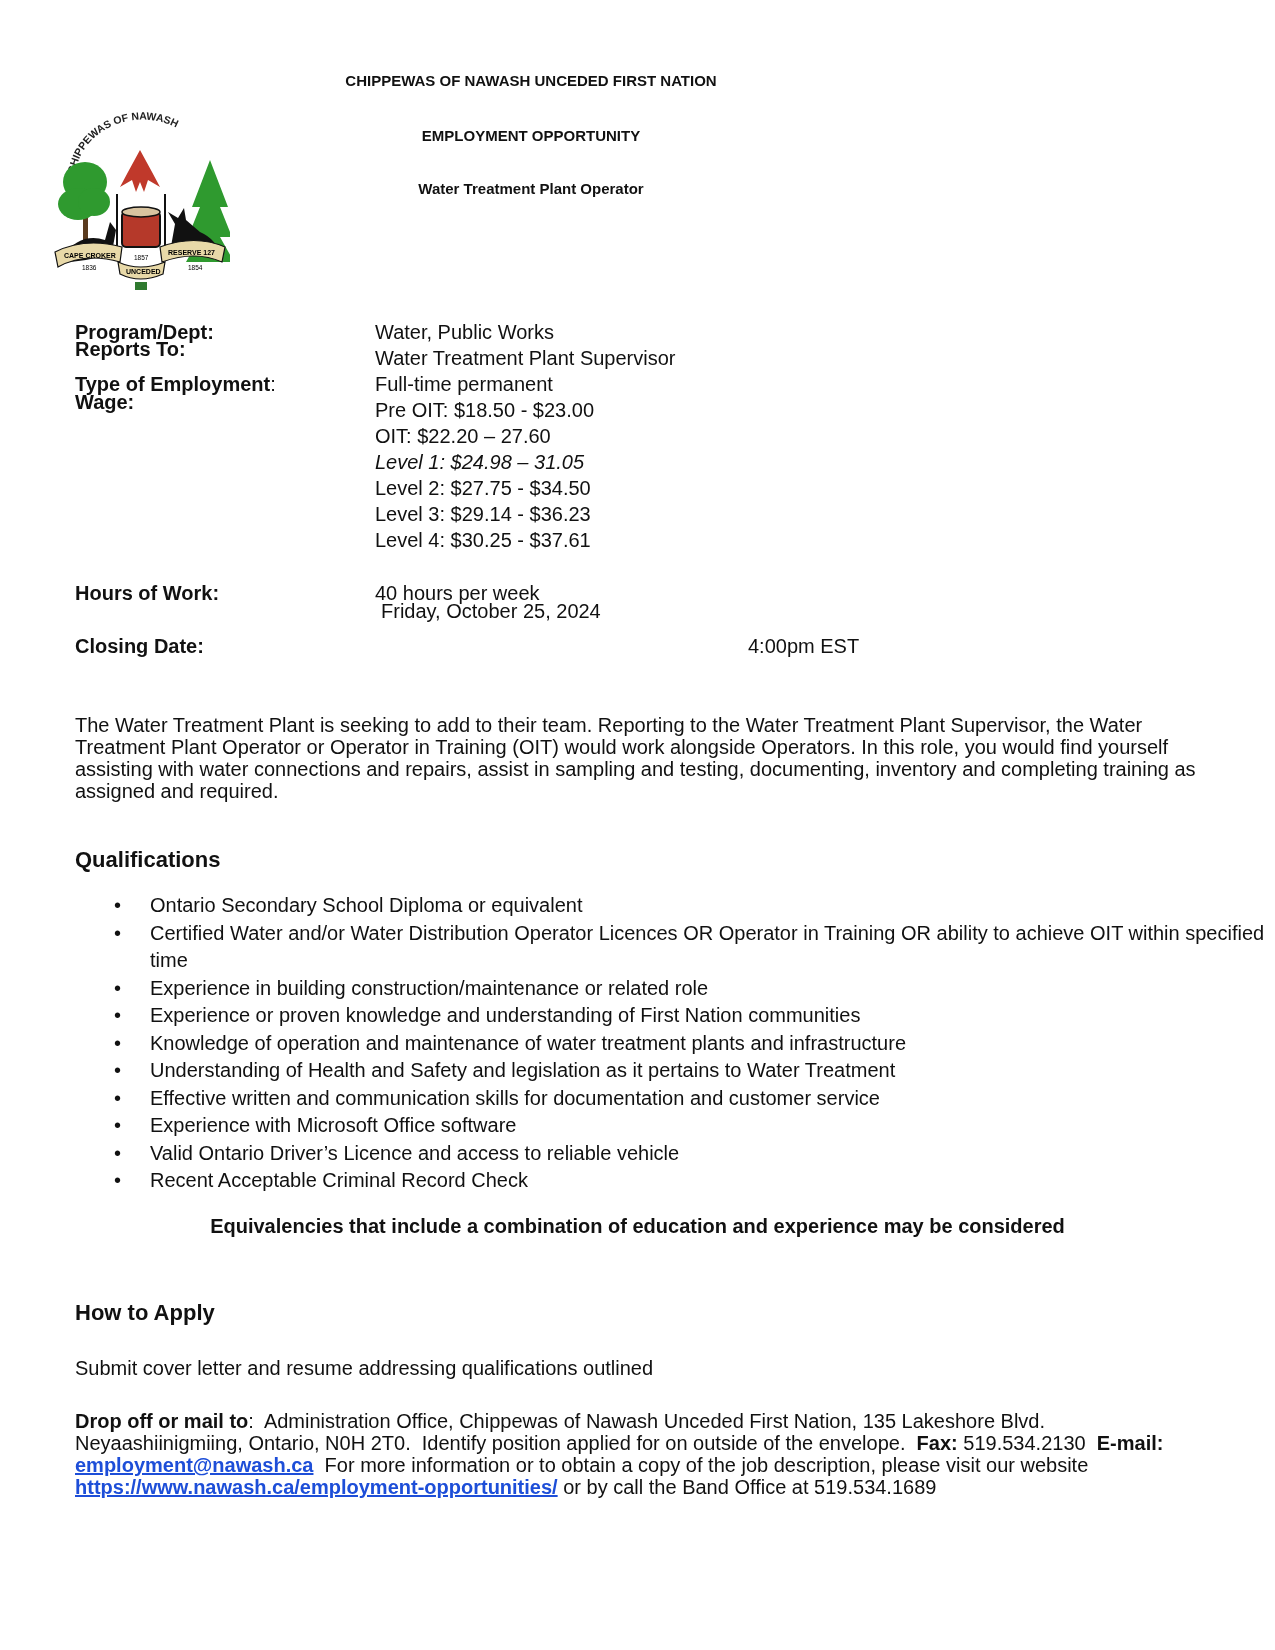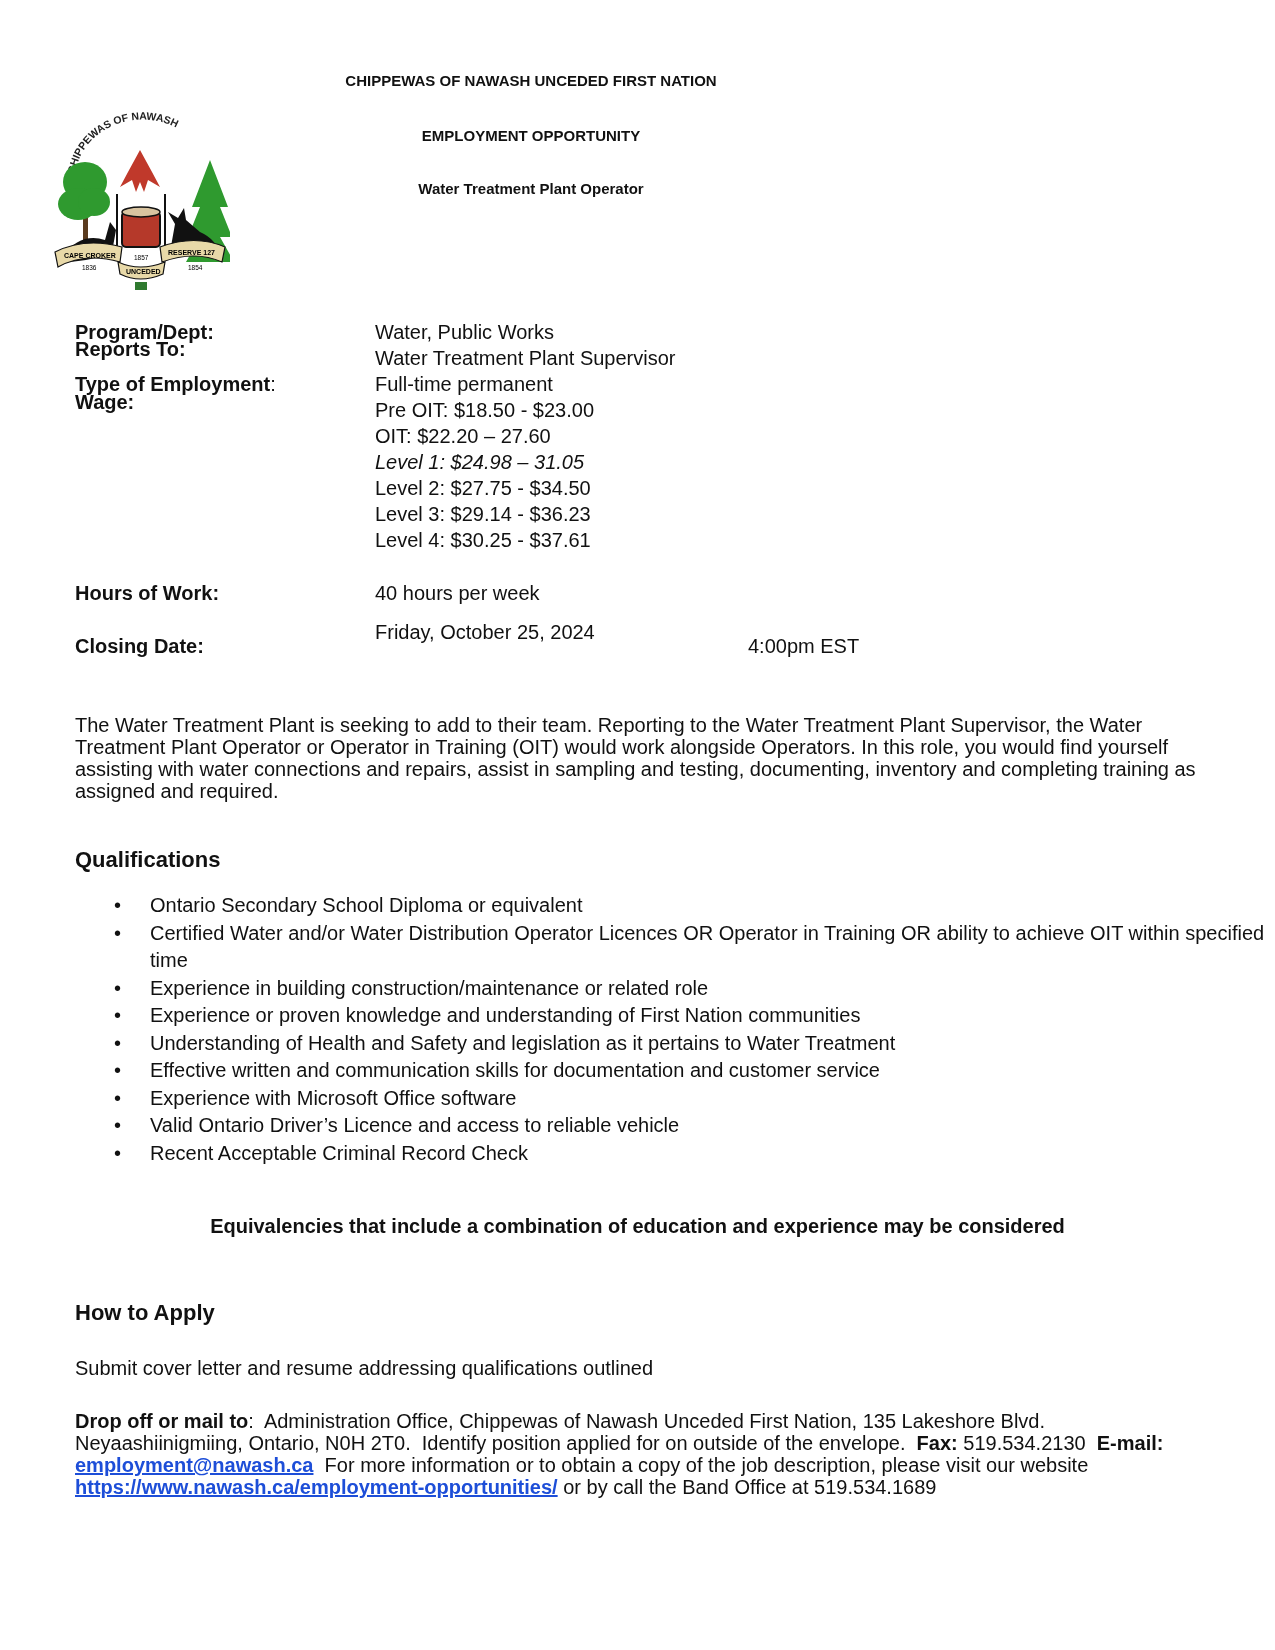--- a/index.html
+++ b/index.html
@@ -79,31 +79,32 @@
 <div class="abs field-value" style="top:425px;">OIT:  $22.20 – 27.60</div>
 <div class="abs field-value" style="top:451px;font-style:italic;">Level 1: $24.98 – 31.05</div>
 <div class="abs field-value" style="top:477px;">Level 2: $27.75 - $34.50</div>
 <div class="abs field-value" style="top:503px;">Level 3: $29.14 - $36.23</div>
 <div class="abs field-value" style="top:529px;">Level 4: $30.25 - $37.61</div>
 
 <div class="abs field-label" style="top:582px;">Hours of Work:</div>
 <div class="abs field-value" style="top:582px;">40 hours per week</div>
 
 <div class="abs field-label" style="top:635px;">Closing Date:</div>
-<div class="abs field-value" style="top:621px;">Friday, October 25, 2024</div>
+<div class="abs field-value" style="top:600px;margin-left:6px;">Friday, October 25, 2024</div>
 <div class="abs" style="top:635px; left:748px; font-size:20px;">4:00pm EST</div>
 
 <div class="abs para" style="top:714px;">The Water Treatment Plant is seeking to add to their team.  Reporting to the Water Treatment Plant Supervisor, the Water Treatment Plant Operator or Operator in Training (OIT) would work alongside Operators. In this role, you would find yourself assisting with water connections and repairs, assist in sampling and testing, documenting, inventory and completing training as assigned and required.</div>
 
 <div class="abs section-title" style="top:847px;">Qualifications</div>
 <ul class="quals">
   <li>Ontario Secondary School Diploma or equivalent</li>
   <li>Certified Water and/or Water Distribution Operator Licences OR Operator in Training OR ability to achieve OIT within specified time</li>
   <li>Experience in building construction/maintenance or related role</li>
   <li>Experience or proven knowledge and understanding of First Nation communities</li>
+  <li>Knowledge of operation and maintenance of water treatment plants and infrastructure</li>
   <li>Understanding of Health and Safety and legislation as it pertains to Water Treatment</li>
   <li>Effective written and communication skills for documentation and customer service</li>
   <li>Experience with Microsoft Office software</li>
   <li>Valid Ontario Driver’s Licence and access to reliable vehicle</li>
   <li>Recent Acceptable Criminal Record Check</li>
 </ul>
 <div class="abs note" style="top:1215px;">Equivalencies that include a combination of education and experience may be considered</div>
 
 <div class="abs section-title" style="top:1300px;">How to Apply</div>
 <div class="abs para" style="top:1357px;">Submit cover letter and resume addressing qualifications outlined</div>

